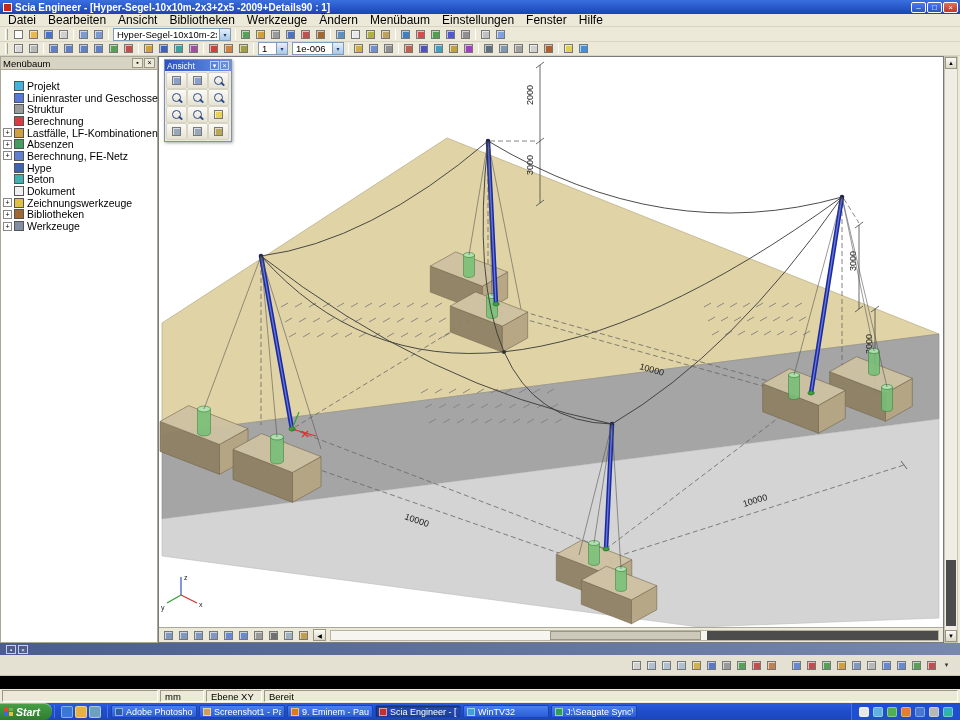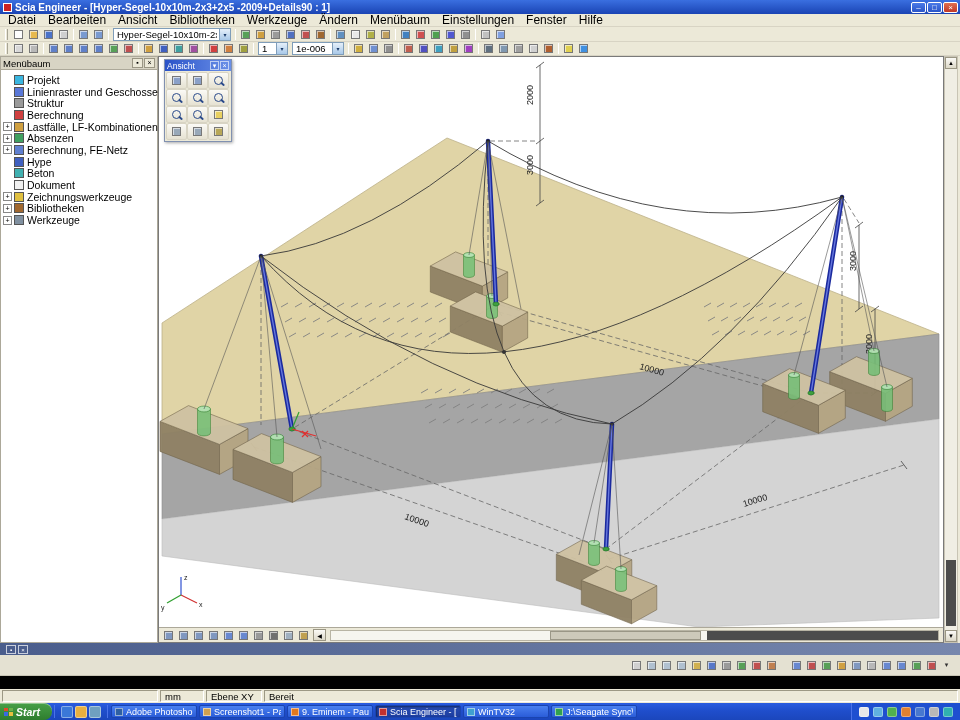--- a/index.html
+++ b/index.html
@@ -34,21 +34,21 @@
 #project-combo{width:118px}
 .fieldcombo1{width:30px}
 .fieldcombo2{width:52px}
 
 
 #main{position:absolute;top:56px;left:0;width:960px;height:587px;background:#ece9d8}
 #sidebar{position:absolute;left:0;top:0;width:158px;height:587px;background:#fff;border:1px solid #aca899}
 #sb-header{height:13px;background:#d8d4c4;border-bottom:1px solid #aca899;display:flex;align-items:center;padding:0 2px}
 #sb-title{font-size:9.5px;flex:1}
 .sbbtn{width:11px;height:10px;border:1px solid #9a9684;background:#ece9d8;font-size:7px;line-height:8px;text-align:center;margin-left:1px;flex:none}
-#tree{padding:4px 0 0 2px}
+#tree{padding:10px 0 0 2px}
 .trow{display:flex;align-items:center;height:11.7px;font-size:10.5px;white-space:nowrap}
 .plus{width:9px;height:9px;border:1px solid #888;background:#fff;font-size:7px;line-height:7px;text-align:center;margin-right:2px;flex:none}
 .pspace{width:9px;margin-right:2px;flex:none}
 .ticon{width:10px;height:10px;border:1px solid #555;margin-right:3px;flex:none}
 
 #viewport{position:absolute;left:158px;top:0;width:786px;height:587px;background:#fff;border:1px solid #7a7a7a}
 #scene{position:absolute;left:0;top:0;display:block}
 #scene text{font-size:9px;fill:#222;stroke:none;font-family:"Liberation Sans","DejaVu Sans",sans-serif}
 #scene text.ax{font-size:7px}
 

